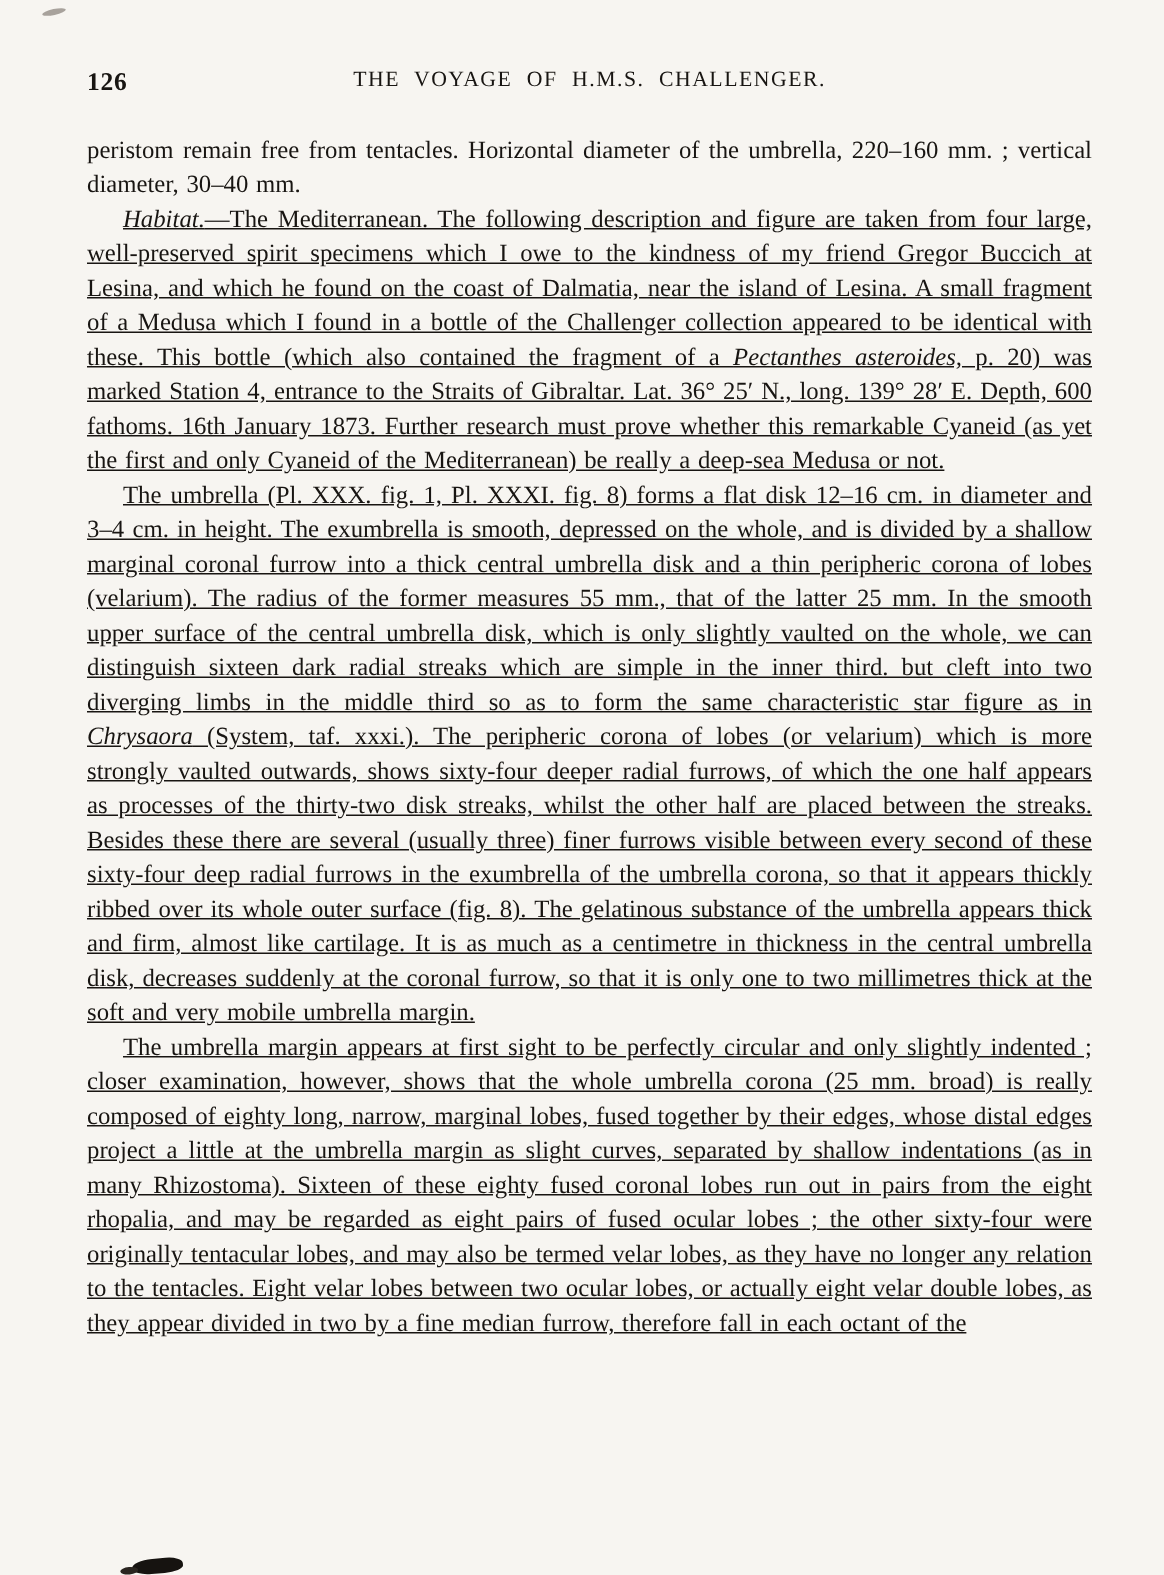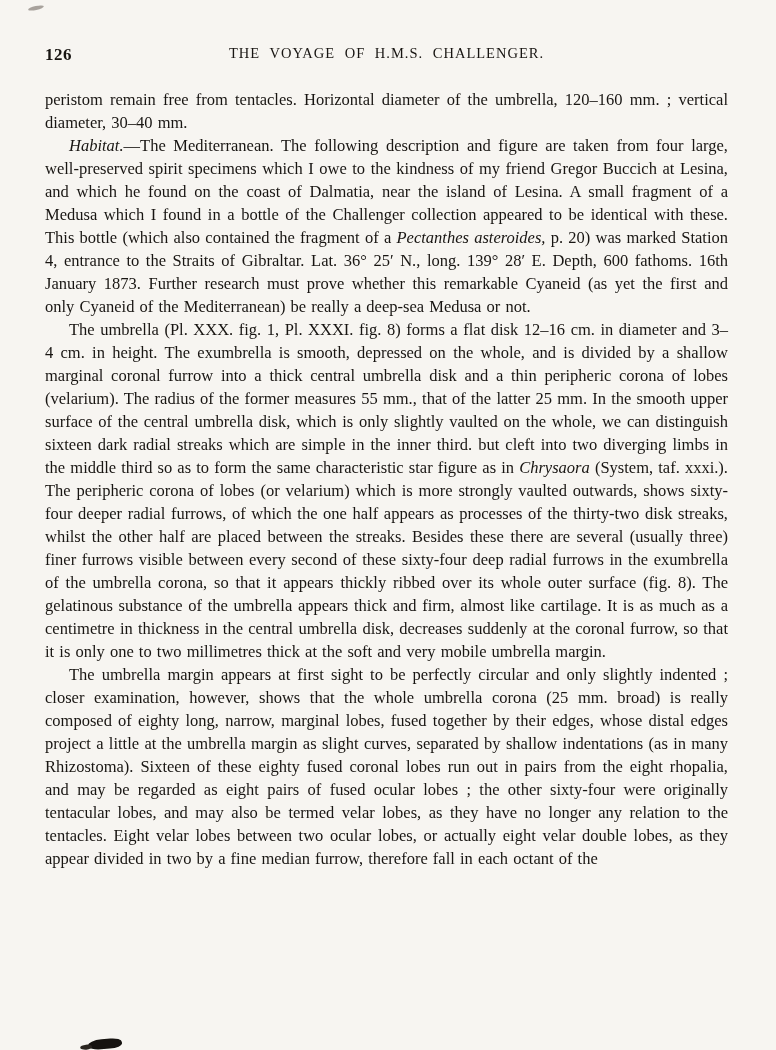--- a/index.html
+++ b/index.html
@@ -12,21 +12,21 @@
     background: #f7f5f1;
     color: #181512;
     font-family: "Liberation Serif", "DejaVu Serif", serif;
     overflow: hidden;
     position: relative;
   }
   .sheet {
     box-sizing: border-box;
     width: 776px;
     height: 1050px;
-    padding: 44px 48px 0 45px;
+    padding: 44px 48px 0 58px;
     position: relative;
   }
   .running-head {
     position: relative;
     text-align: center;
     height: 22px;
     margin-bottom: 22px;
   }
   .pagenum {
     position: absolute;
@@ -47,20 +47,21 @@
   }
   .para {
     margin: 0;
     text-align: justify;
     font-size: 16.5px;
     line-height: 23px;
     word-spacing: 1px;
   }
   .para.indent {
     text-indent: 24px;
+    text-decoration: underline;
   }
   .italic {
     font-style: italic;
   }
   .scan-mark-top {
     position: absolute;
     left: 28px;
     top: 6px;
     width: 16px;
     height: 4px;
@@ -94,21 +95,21 @@
 
 <div class="sheet">
 
   <header class="running-head">
     <span class="pagenum">126</span>
     <span class="title">THE VOYAGE OF H.M.S. CHALLENGER.</span>
   </header>
 
   <main class="body-text">
 
-    <p class="para"><span>peristom remain free from tentacles. Horizontal diameter of the umbrella, 120–160 mm. ; vertical diameter, 30–40 mm.</span></p>
+    <p class="para"><span>peristom remain free from tentacles. Horizontal diameter of the umbrella, 220–160 mm. ; vertical diameter, 30–40 mm.</span></p>
 
     <p class="para indent"><span class="italic">Habitat.</span><span>—The Mediterranean. The following description and figure are taken from four large, well-preserved spirit specimens which I owe to the kindness of my friend Gregor Buccich at Lesina, and which he found on the coast of Dalmatia, near the island of Lesina. A small fragment of a Medusa which I found in a bottle of the Challenger collection appeared to be identical with these. This bottle (which also contained the fragment of a </span><span class="italic">Pectanthes asteroides,</span><span> p. 20) was marked Station 4, entrance to the Straits of Gibraltar. Lat. 36° 25′ N., long. 139° 28′ E. Depth, 600 fathoms. 16th January 1873. Further research must prove whether this remarkable Cyaneid (as yet the first and only Cyaneid of the Mediterranean) be really a deep-sea Medusa or not.</span></p>
 
     <p class="para indent"><span>The umbrella (Pl. XXX. fig. 1, Pl. XXXI. fig. 8) forms a flat disk 12–16 cm. in diameter and 3–4 cm. in height. The exumbrella is smooth, depressed on the whole, and is divided by a shallow marginal coronal furrow into a thick central umbrella disk and a thin peripheric corona of lobes (velarium). The radius of the former measures 55 mm., that of the latter 25 mm. In the smooth upper surface of the central umbrella disk, which is only slightly vaulted on the whole, we can distinguish sixteen dark radial streaks which are simple in the inner third. but cleft into two diverging limbs in the middle third so as to form the same characteristic star figure as in </span><span class="italic">Chrysaora</span><span> (System, taf. xxxi.). The peripheric corona of lobes (or velarium) which is more strongly vaulted outwards, shows sixty-four deeper radial furrows, of which the one half appears as processes of the thirty-two disk streaks, whilst the other half are placed between the streaks. Besides these there are several (usually three) finer furrows visible between every second of these sixty-four deep radial furrows in the exumbrella of the umbrella corona, so that it appears thickly ribbed over its whole outer surface (fig. 8). The gelatinous substance of the umbrella appears thick and firm, almost like cartilage. It is as much as a centimetre in thickness in the central umbrella disk, decreases suddenly at the coronal furrow, so that it is only one to two millimetres thick at the soft and very mobile umbrella margin.</span></p>
 
     <p class="para indent"><span>The umbrella margin appears at first sight to be perfectly circular and only slightly indented ; closer examination, however, shows that the whole umbrella corona (25 mm. broad) is really composed of eighty long, narrow, marginal lobes, fused together by their edges, whose distal edges project a little at the umbrella margin as slight curves, separated by shallow indentations (as in many Rhizostoma). Sixteen of these eighty fused coronal lobes run out in pairs from the eight rhopalia, and may be regarded as eight pairs of fused ocular lobes ; the other sixty-four were originally tentacular lobes, and may also be termed velar lobes, as they have no longer any relation to the tentacles. Eight velar lobes between two ocular lobes, or actually eight velar double lobes, as they appear divided in two by a fine median furrow, therefore fall in each octant of the</span></p>
 
   </main>
 
   <div class="scan-mark-top"></div>

